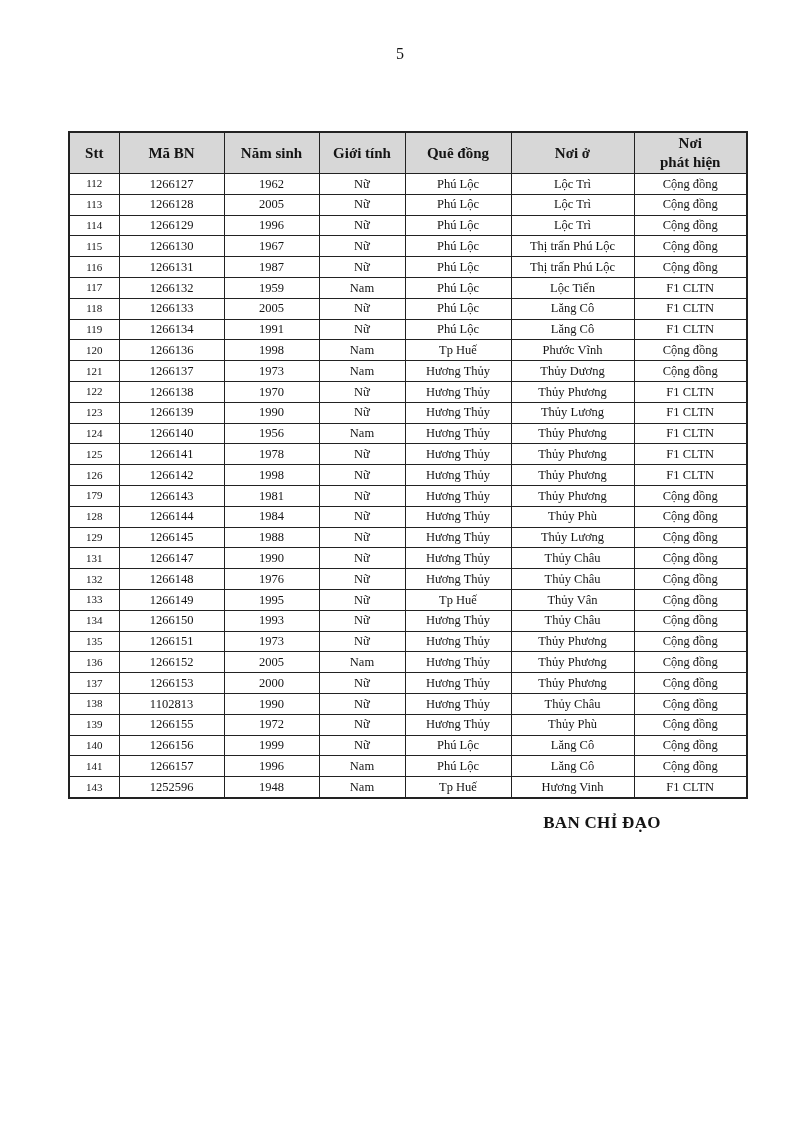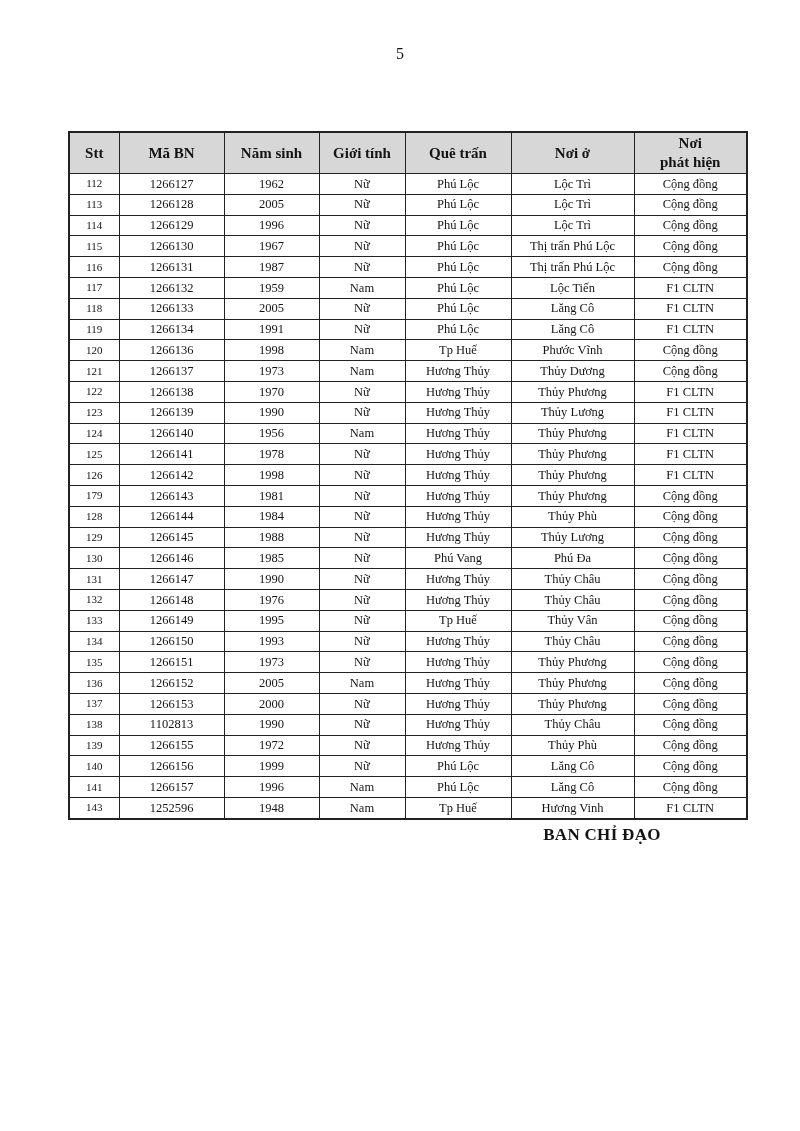--- a/index.html
+++ b/index.html
@@ -56,21 +56,20 @@
   }
   .footer-signature {
     position: absolute;
     top: 813px;
     left: 452px;
     width: 300px;
     text-align: center;
     font-weight: bold;
     font-size: 17px;
     letter-spacing: 0.3px;
-    margin-top: 12px;
   }
 </style>
 </head>
 <body>
 
 <div class="page">
 
   <div class="page-number">5</div>
 
   <table class="data-table">
@@ -82,21 +81,21 @@
       <col style="width:106px">
       <col style="width:123px">
       <col style="width:113px">
     </colgroup>
     <thead>
       <tr>
         <th>Stt</th>
         <th>Mã BN</th>
         <th>Năm sinh</th>
         <th>Giới tính</th>
-        <th>Quê trấn</th>
+        <th>Quê đồng</th>
         <th>Nơi ở</th>
         <th>Nơi
 phát hiện</th>
       </tr>
     </thead>
     <tbody id="table-body">
         <tr>
           <td class="stt">112</td>
           <td>1266127</td>
           <td>1962</td>
@@ -252,29 +251,20 @@
         <tr>
           <td class="stt">129</td>
           <td>1266145</td>
           <td>1988</td>
           <td>Nữ</td>
           <td>Hương Thủy</td>
           <td>Thủy Lương</td>
           <td>Cộng đồng</td>
         </tr>
         <tr>
-          <td class="stt">130</td>
-          <td>1266146</td>
-          <td>1985</td>
-          <td>Nữ</td>
-          <td>Phú Vang</td>
-          <td>Phú Đa</td>
-          <td>Cộng đồng</td>
-        </tr>
-        <tr>
           <td class="stt">131</td>
           <td>1266147</td>
           <td>1990</td>
           <td>Nữ</td>
           <td>Hương Thủy</td>
           <td>Thủy Châu</td>
           <td>Cộng đồng</td>
         </tr>
         <tr>
           <td class="stt">132</td>

